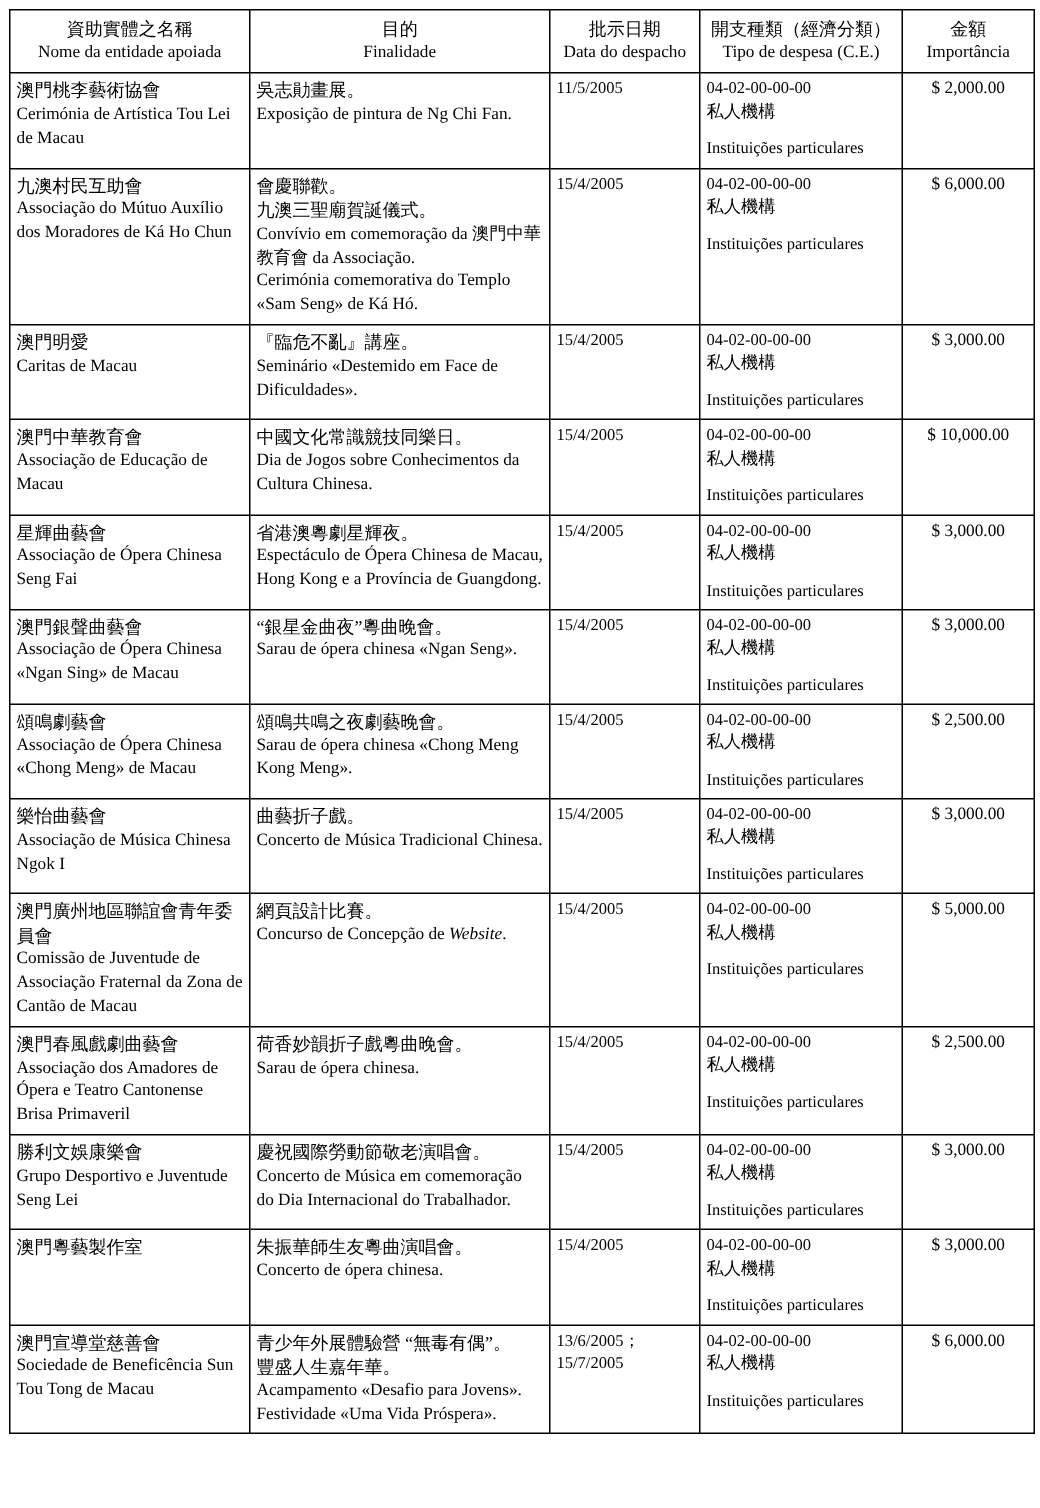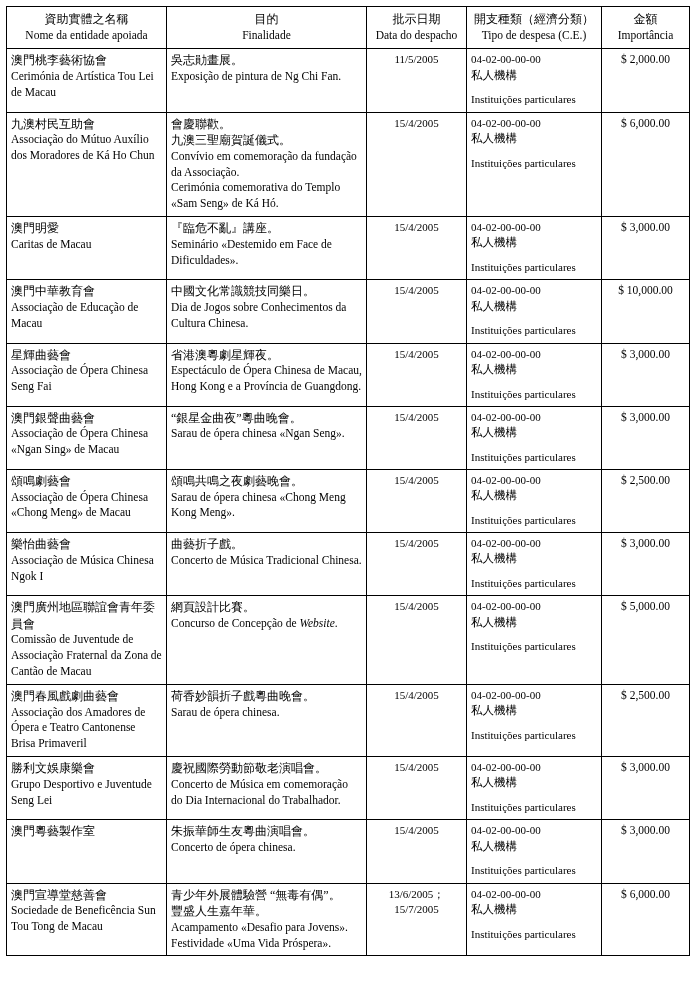--- a/index.html
+++ b/index.html
@@ -55,21 +55,21 @@
   .cell-line {
     display: block;
   }
   .zh {
     font-size: 12px;
   }
   .pt {
     font-size: 11.5px;
   }
   td.c-date {
-    text-align: center;
+    text-align: left;
     font-size: 11px;
   }
   td.c-amount {
     text-align: center;
     font-size: 11.5px;
     white-space: nowrap;
   }
   td.c-type {
     font-size: 11px;
   }
@@ -146,21 +146,21 @@
           <td class="c-amount">$ 2,000.00</td>
         </tr>
         <tr>
           <td>
             <span class="cell-line zh">九澳村民互助會</span>
             <span class="cell-line pt">Associação do Mútuo Auxílio dos Moradores de Ká Ho Chun</span>
           </td>
           <td>
             <span class="cell-line zh">會慶聯歡。</span>
             <span class="cell-line zh">九澳三聖廟賀誕儀式。</span>
-            <span class="cell-line pt">Convívio em comemoração da fundação da Associação.</span>
+            <span class="cell-line pt">Convívio em comemoração da 澳門中華教育會 da Associação.</span>
             <span class="cell-line pt">Cerimónia comemorativa do Templo «Sam Seng» de Ká Hó.</span>
           </td>
           <td class="c-date">
             <span class="cell-line ">15/4/2005</span>
           </td>
           <td class="c-type">
             <span class="code">04-02-00-00-00</span>
             <span class="zh-small">私人機構</span>
             <span class="pt-small">Instituições particulares</span>
           </td>

